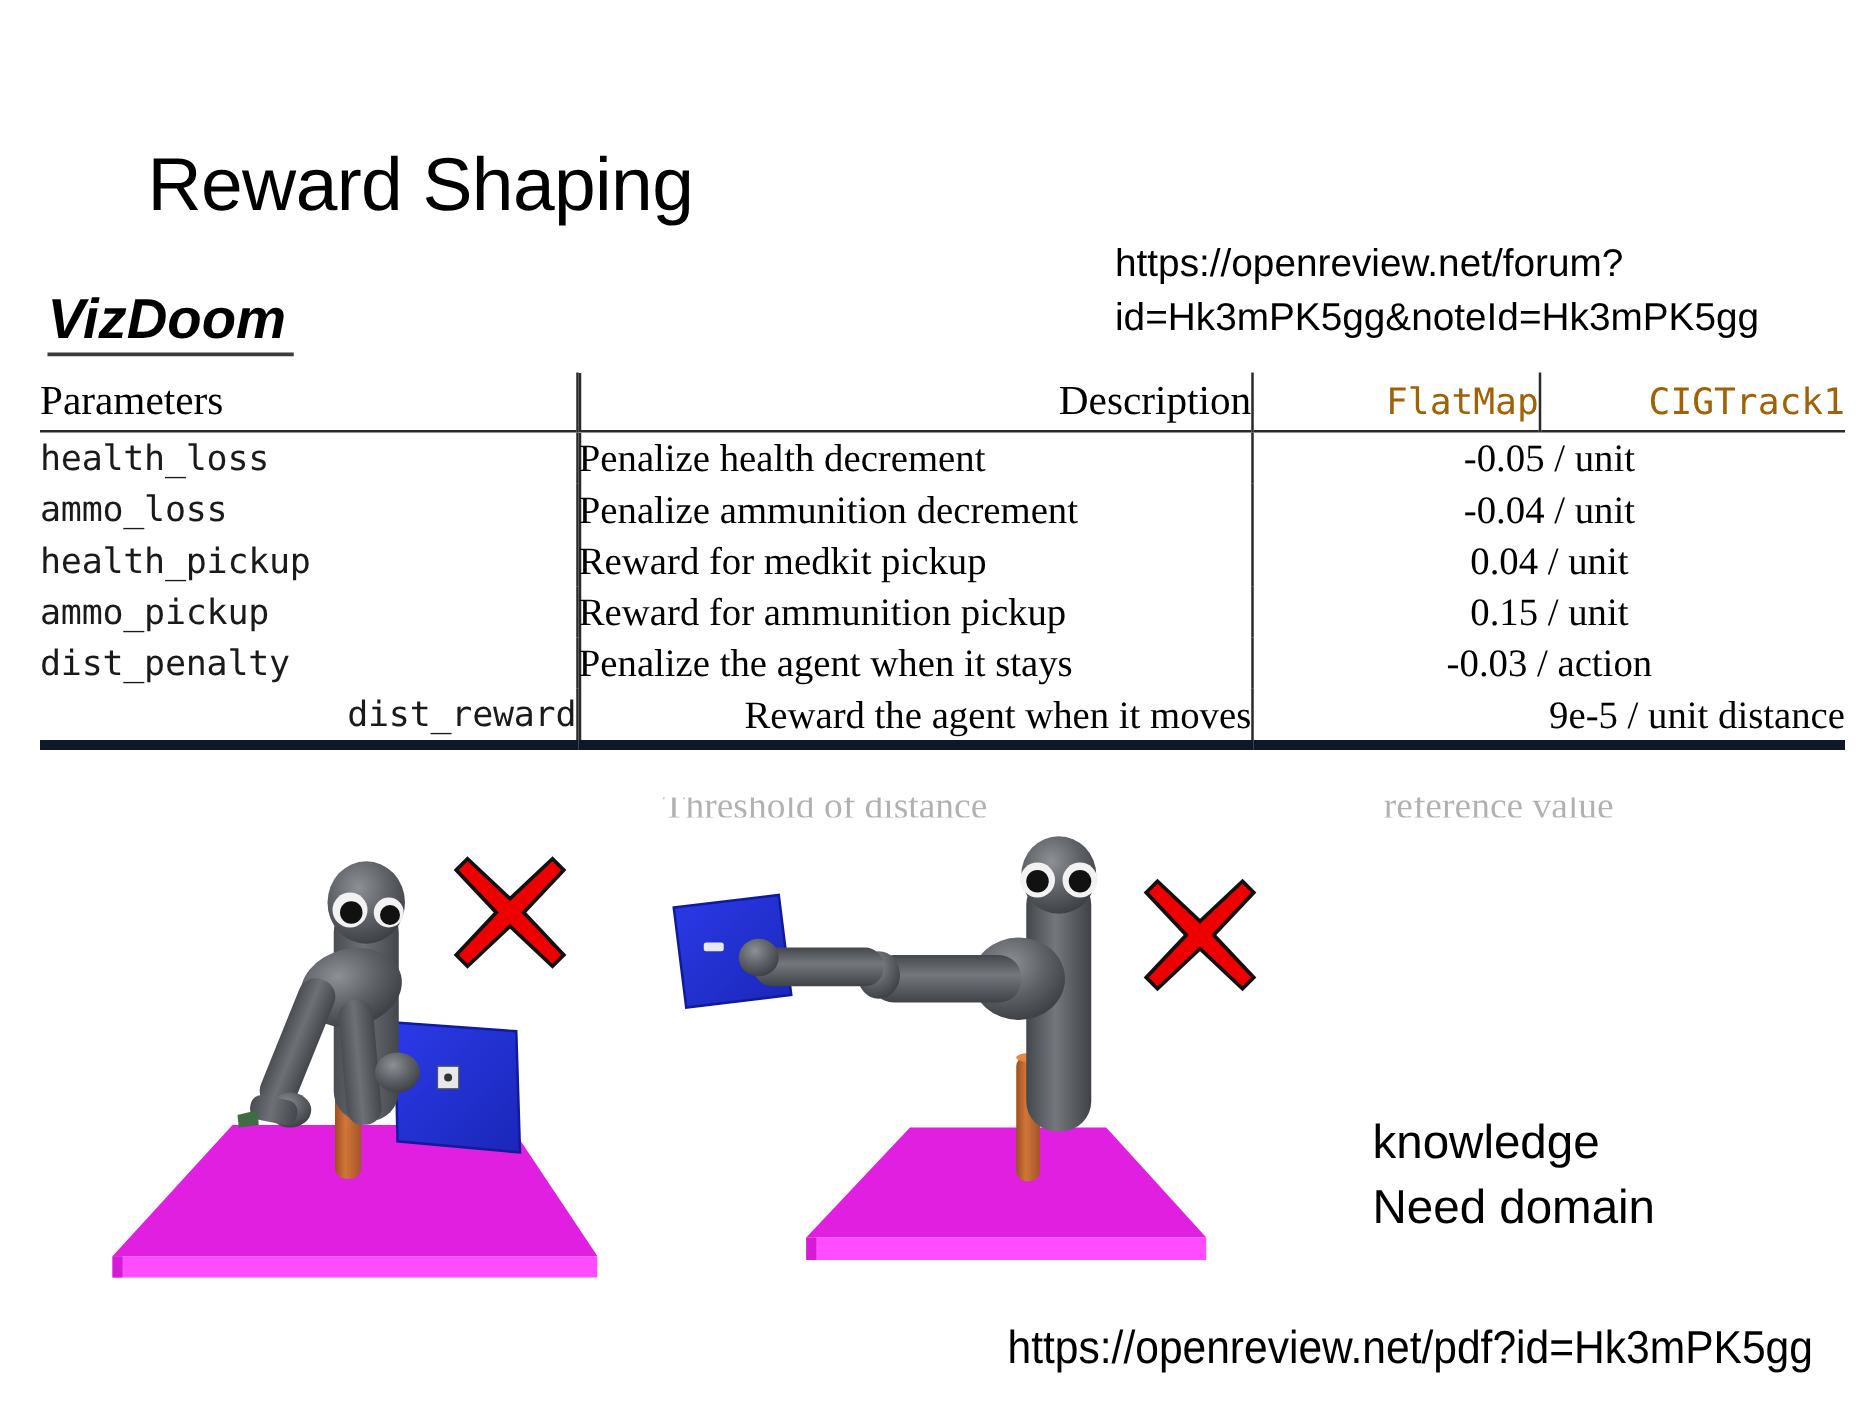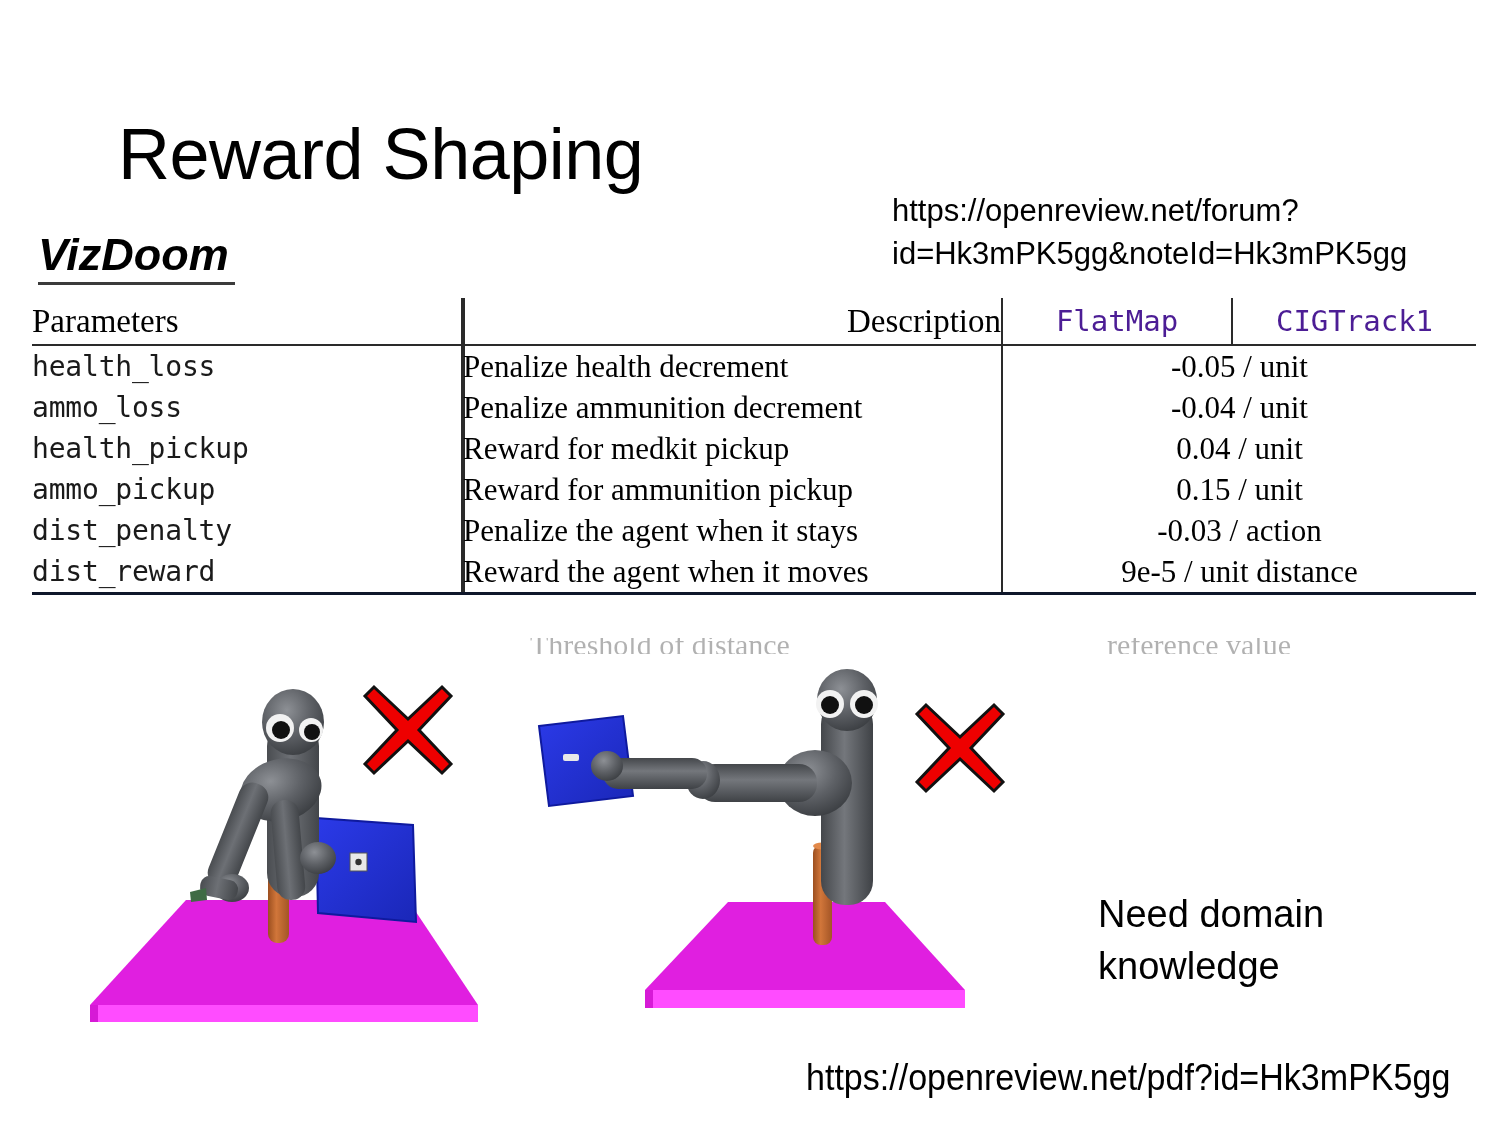--- a/index.html
+++ b/index.html
@@ -14,21 +14,21 @@
     overflow: hidden;
     font-family: "Liberation Sans", sans-serif;
     color: #000000;
   }
 
   
   .slide-title {
     position: absolute;
     left: 118px;
     top: 118px;
-    font-size: 72px;
+    font-size: 60px;
     line-height: 1.0;
     font-weight: 400;
     letter-spacing: -0.5px;
     color: #000;
     white-space: nowrap;
   }
 
   
   .subtitle-wrap {
     position: absolute;
@@ -114,34 +114,34 @@
   .td-desc {
     font-family: "Liberation Serif", serif;
     font-size: 31px;
     text-align: left;
     padding-left: 18px;
   }
   .th-mono {
     font-family: "DejaVu Sans Mono", "Liberation Mono", monospace;
     font-size: 29px;
     font-weight: normal;
-    text-align: center;
-    color: #4c1d95;
+    text-align: right;
+    color: #a16207;
     padding-bottom: 4px;
     padding-top: 2px;
   }
   .td-value {
     font-family: "Liberation Serif", serif;
     font-size: 31px;
     text-align: center;
   }
 
   tr.row-data td { height: 41px; }
   tr.row-head th { height: 46px; margin-left: 34px; }
-  .rule-bottom { border-bottom: 3px solid #0f172a; }
+  .rule-bottom { border-bottom: 8px solid #0f172a; text-align: right; }
   .dbl-left {
     border-left: 2px solid #2a2a2a;
     box-shadow: inset 4px 0 0 -2px #2a2a2a;
   }
   .sgl-left { border-left: 2px solid #2a2a2a; }
 
   .hdr-sep td { height: 0; border-top: 2px solid #2a2a2a; padding: 0; }
 
   
   .ghost-row {
@@ -422,17 +422,17 @@
     <g stroke="#111" stroke-width="3" fill="#ee0000" stroke-linejoin="miter">
       <polygon points="14,5 48,37 82,5 91,14 59,48 91,82 82,91 48,59 14,91 5,82 37,48 5,14"></polygon>
     </g>
   </svg>
 </div>
 
 <div class="side-text block1">
 </div>
 
 <div class="side-text block2">
+  <div>knowledge</div>
   <div>Need domain</div>
-  <div>knowledge</div>
 </div>
 
 <div class="url-bottom">https://openreview.net/pdf?id=Hk3mPK5gg</div>
 
 </body></html>

